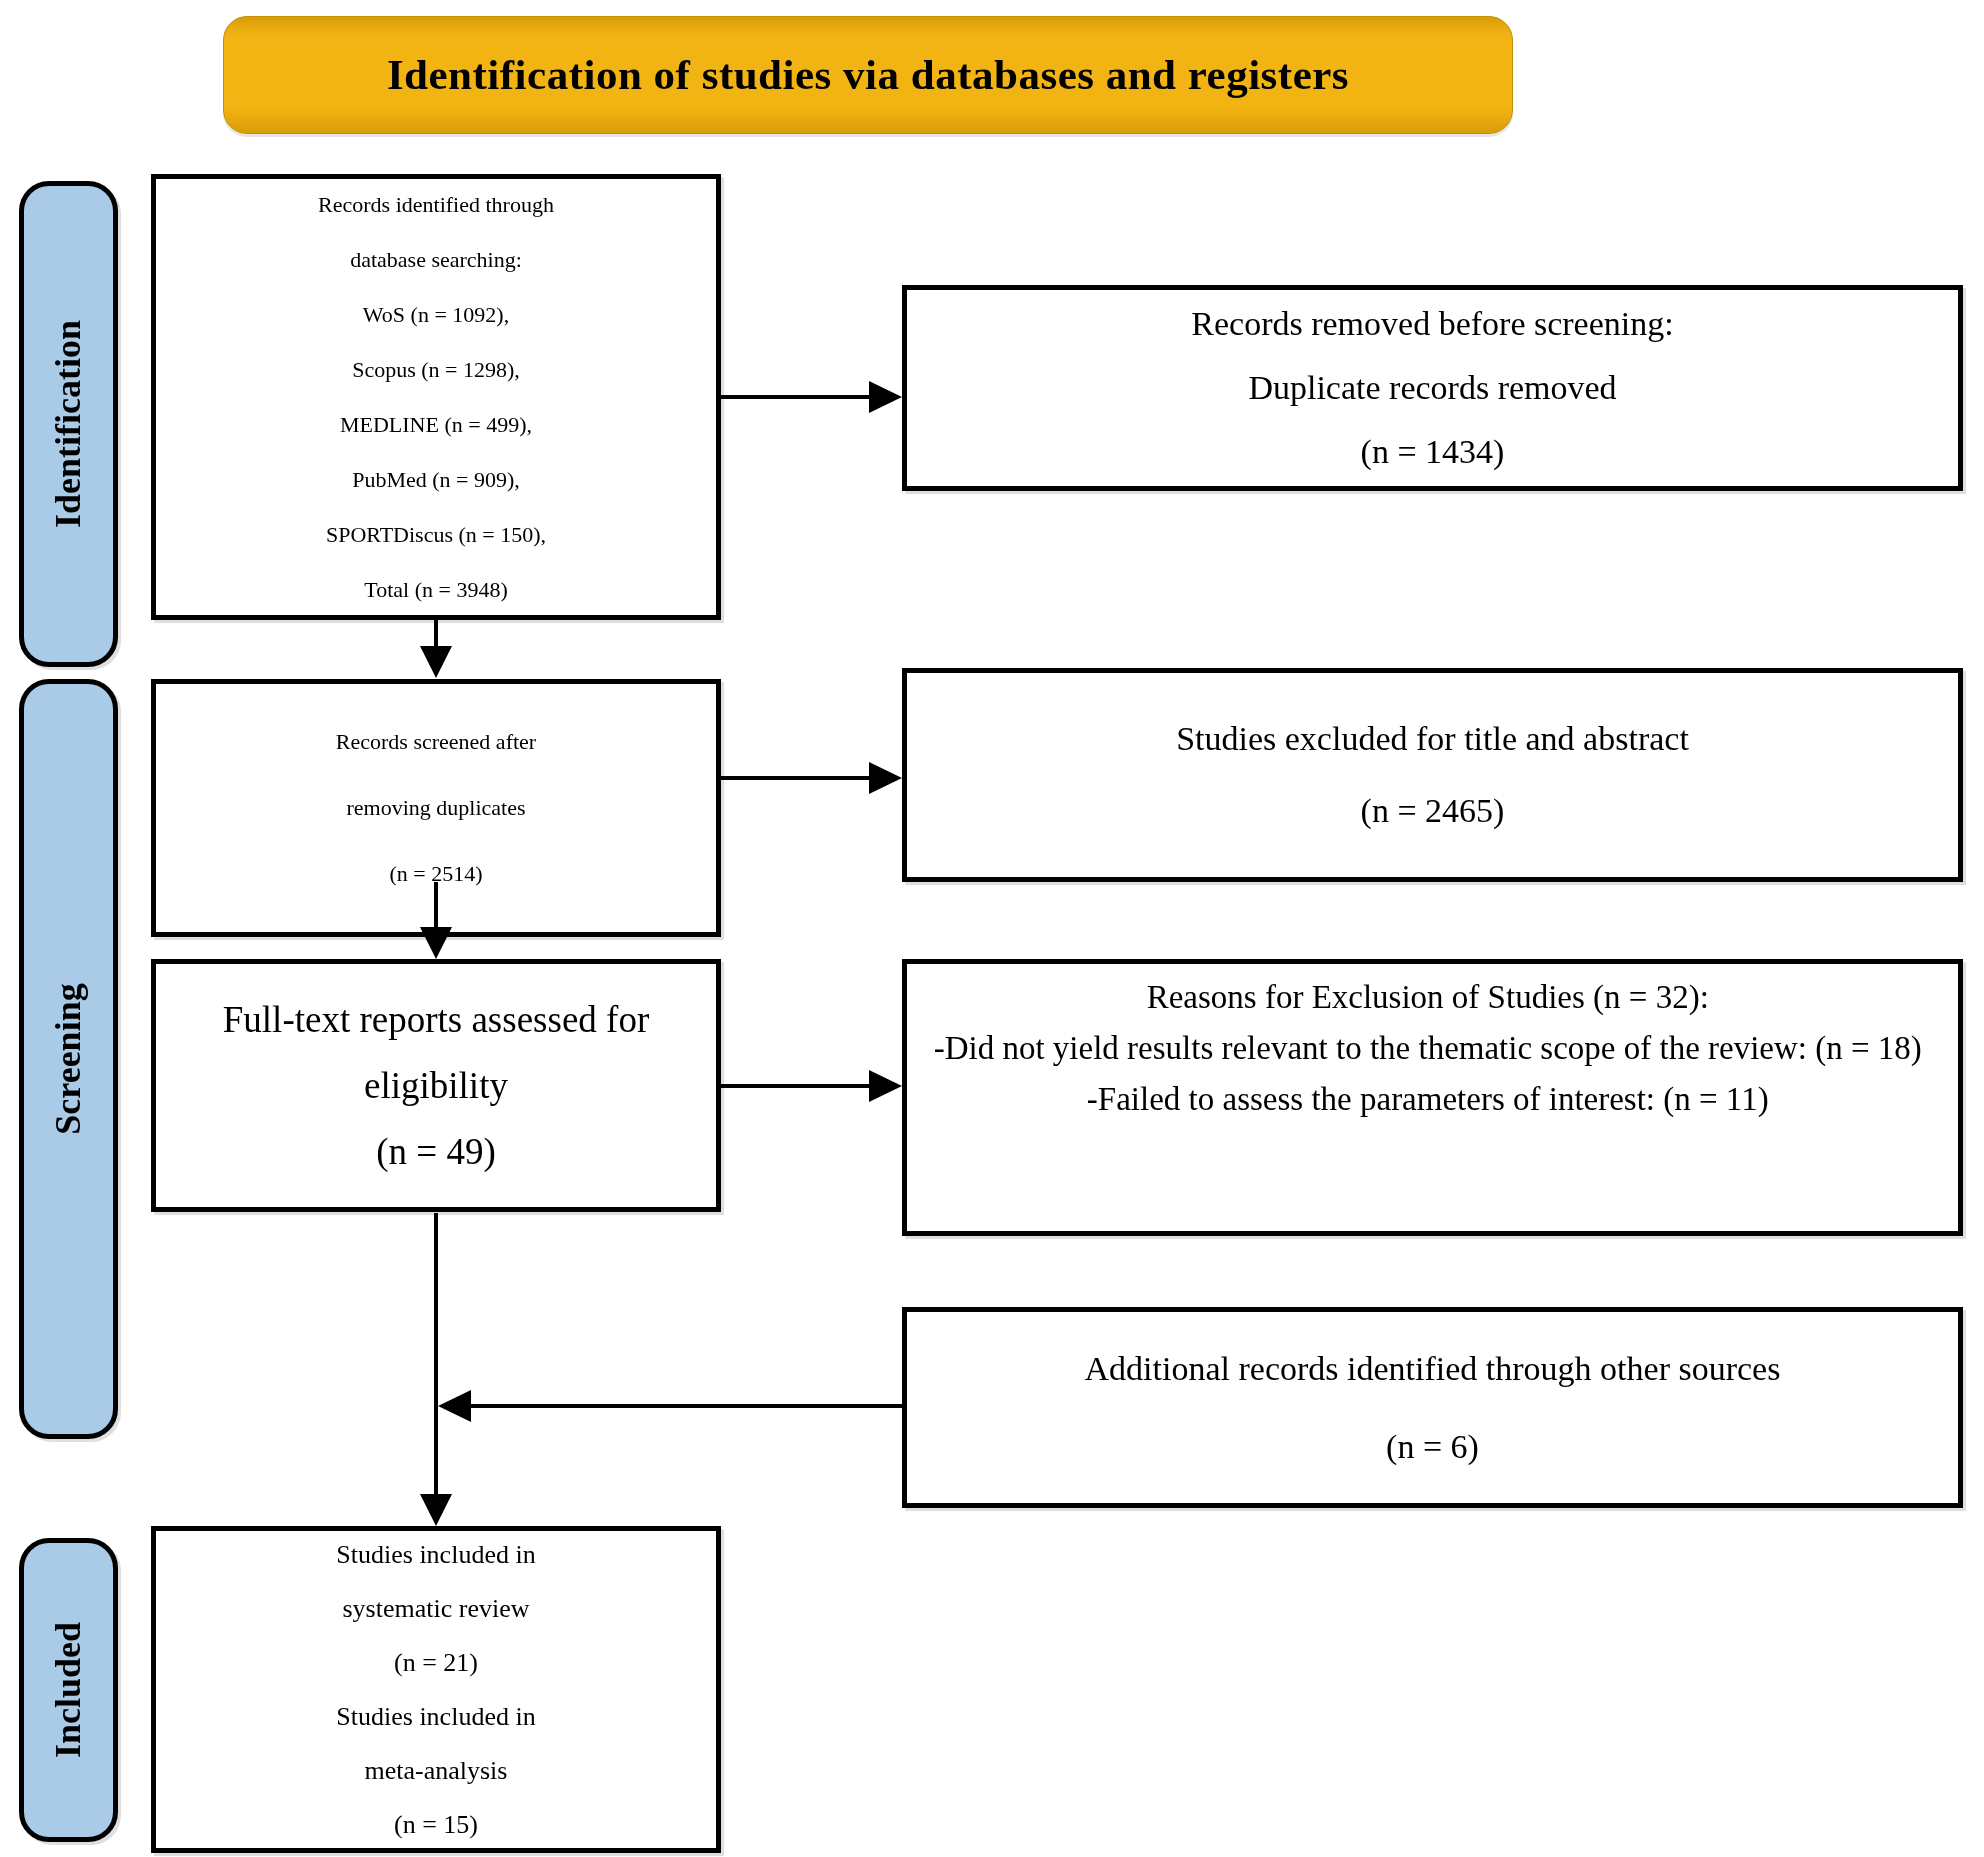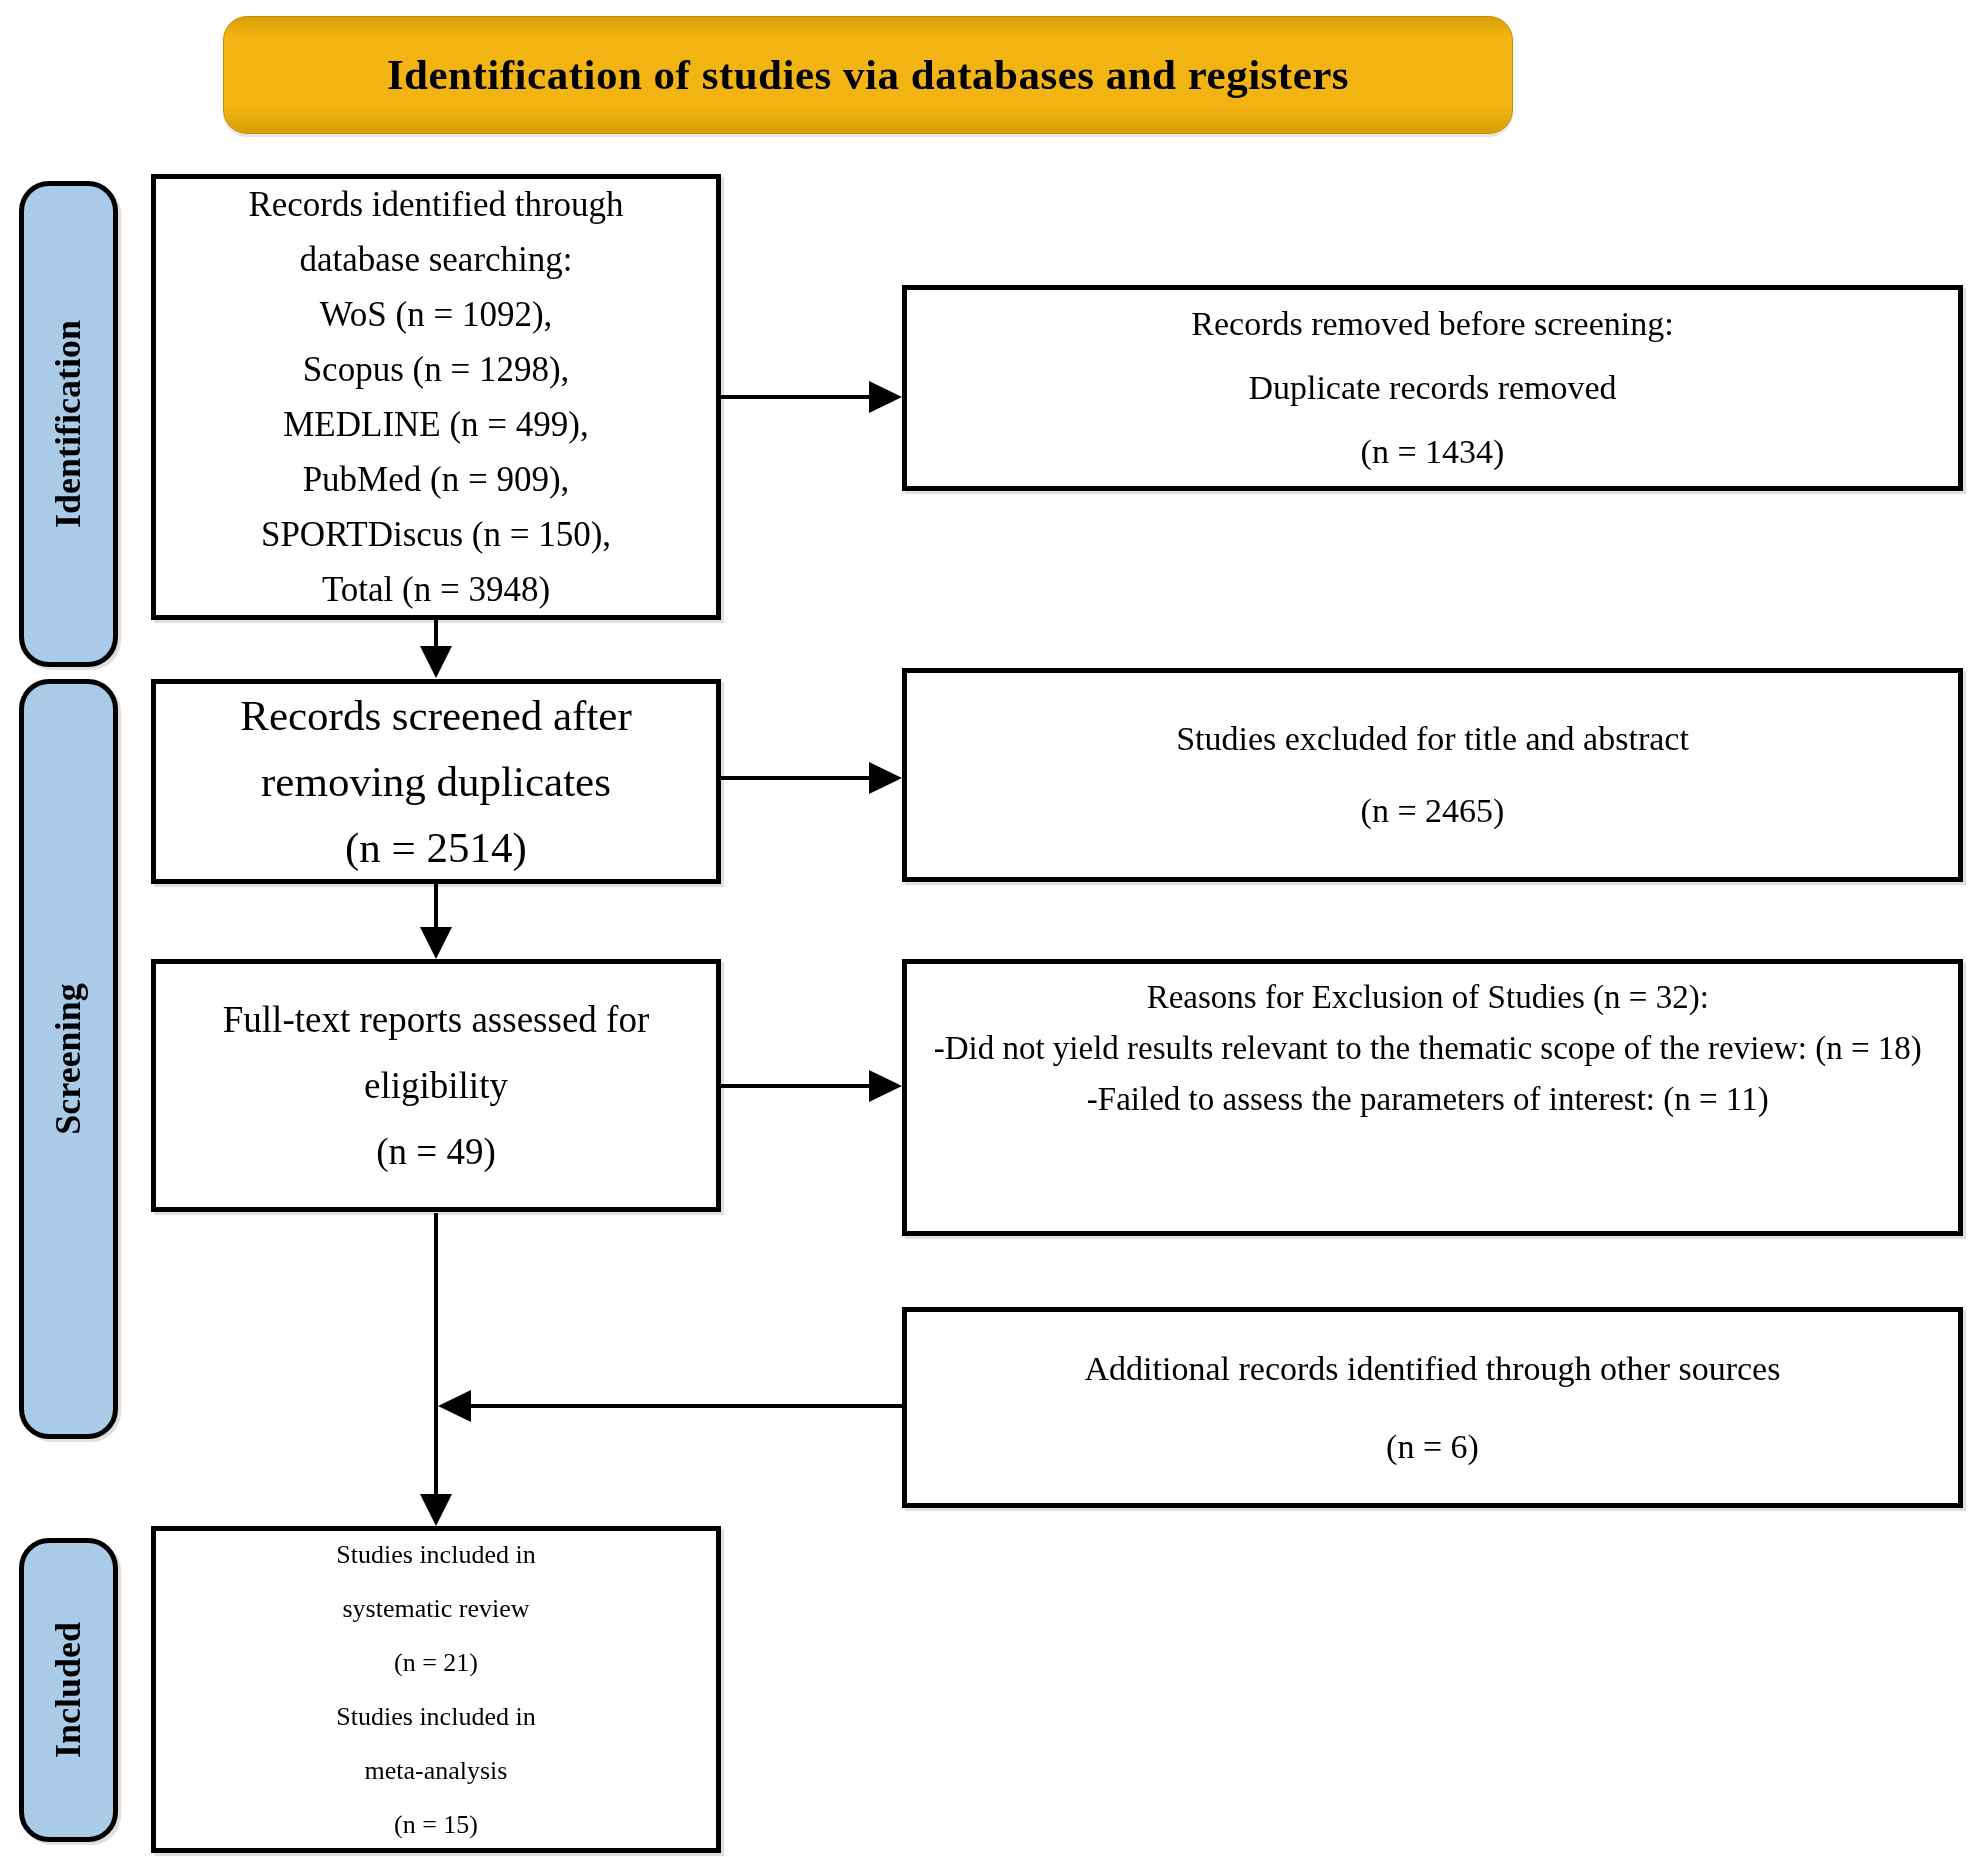--- a/index.html
+++ b/index.html
@@ -51,22 +51,22 @@
     position:absolute;
     background:#fff;
     border:5.2px solid var(--line-color);
     box-sizing:border-box;
     display:flex;flex-direction:column;align-items:center;justify-content:center;
     text-align:center;
     box-shadow:3.1px 3.1px 0 rgba(140,140,140,0.28);
   }
   .col1{left:151px;width:570px;}
   .col2{left:902px;width:1061px;}
-  #box-records-identified{top:174px;height:446px;font-size:35px;line-height:55px;}
-  #box-records-screened{top:679px;height:205px;font-size:43px;line-height:66px;}
+  #box-records-identified{top:174px;height:446px;font-size:22px;line-height:55px;}
+  #box-records-screened{top:679px;height:258px;font-size:22px;line-height:66px;}
   #box-fulltext{top:959px;height:253px;font-size:37px;line-height:66px;}
   #box-studies-included{top:1526px;height:327px;font-size:26px;line-height:54px;}
   #box-records-removed{top:285px;height:206px;font-size:34px;line-height:64px;}
   #box-records-excluded{top:668px;height:214px;font-size:34px;line-height:72px;}
   #box-exclusion-reasons{
     top:959px;height:277px;font-size:33px;
     justify-content:flex-start;align-items:stretch;
     padding:7.2px 24px 0 14.5px;text-align:left;
   }
   #box-exclusion-reasons .heading{display:block;text-align:center;line-height:52px;}

